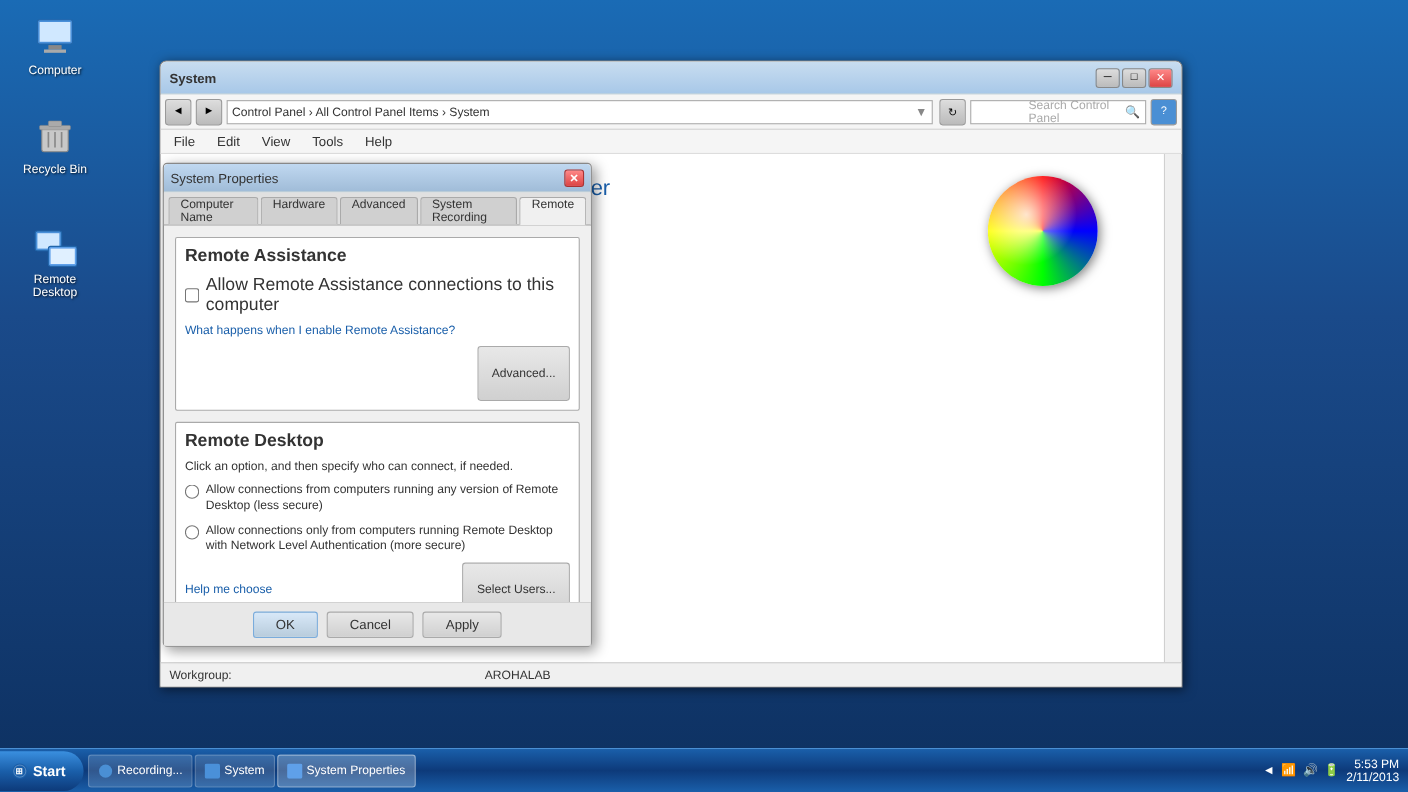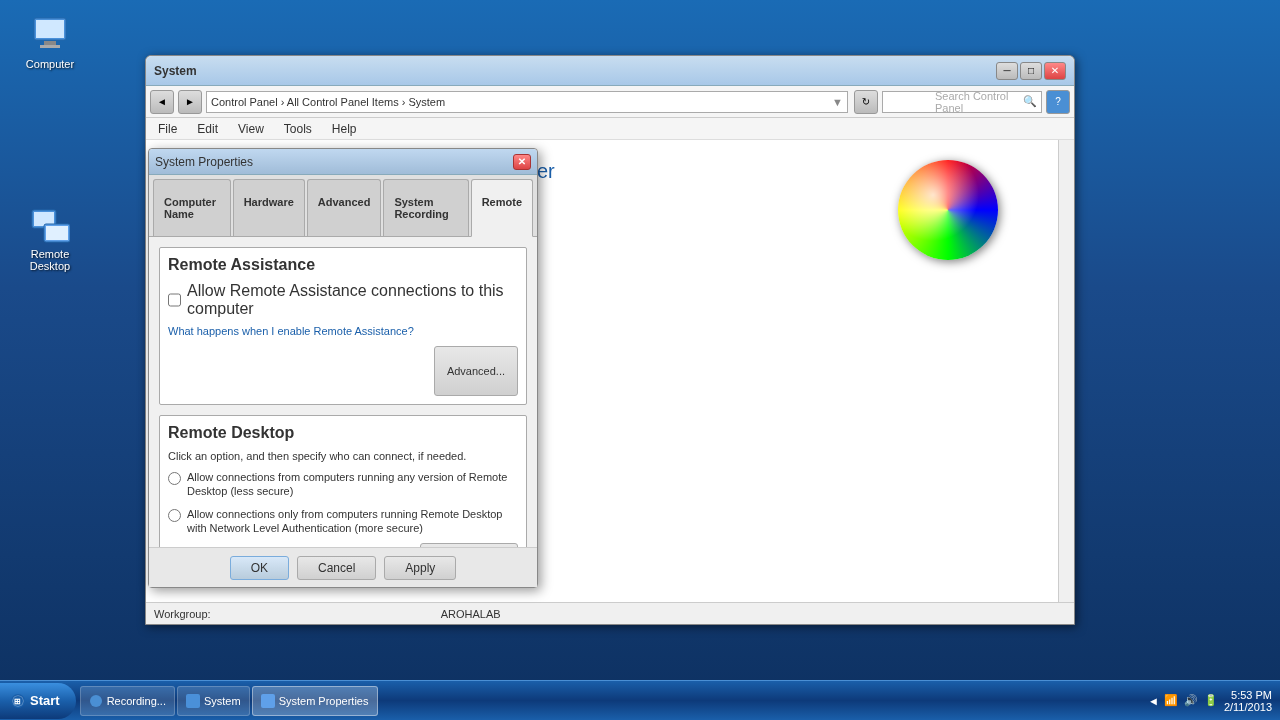--- a/index.html
+++ b/index.html
@@ -338,29 +338,28 @@
 
     
     .dialog-tabs {
       display: flex;
       background: #e0e0e0;
       border-bottom: 1px solid #aaa;
       padding: 4px 4px 0;
       gap: 2px;
     }
     .tab {
-      padding: 16px 10px;
+      padding: 0 10px;
       font-size: 11px;
       cursor: pointer;
       background: #d0d0d0;
       border: 1px solid #aaa;
       border-bottom: none;
       border-radius: 3px 3px 0 0;
       color: #333;
-      font-weight: bold;
     }
     .tab.active {
       background: #f0f0f0;
       border-color: #aaa;
       border-bottom: 1px solid #f0f0f0;
       margin-bottom: -1px;
       z-index: 1;
     }
 
     
@@ -477,20 +476,31 @@
   <div class="desktop-icon icon-computer" style="position:absolute;top:10px;left:10px;">
     <svg class="icon-img" viewBox="0 0 40 40">
       <rect x="4" y="4" width="32" height="22" rx="2" fill="#4a90d9" stroke="#2266aa" stroke-width="1"></rect>
       <rect x="6" y="6" width="28" height="18" fill="#d0e8ff"></rect>
       <rect x="14" y="27" width="12" height="4" fill="#888"></rect>
       <rect x="10" y="31" width="20" height="3" fill="#aaa"></rect>
     </svg>
     <span class="icon-label">Computer</span>
   </div>
 
+  <div class="desktop-icon icon-recycle" style="position:absolute;top:100px;left:10px;">
+    <svg class="icon-img" viewBox="0 0 40 40">
+      <rect x="8" y="12" width="24" height="22" rx="2" fill="#c8c8c8" stroke="#888" stroke-width="1"></rect>
+      <rect x="6" y="10" width="28" height="4" rx="1" fill="#aaa" stroke="#888" stroke-width="0.5"></rect>
+      <rect x="14" y="6" width="12" height="5" rx="1" fill="#aaa" stroke="#888" stroke-width="0.5"></rect>
+      <line x1="14" y1="16" x2="14" y2="30" stroke="#888" stroke-width="1.5"></line>
+      <line x1="20" y1="16" x2="20" y2="30" stroke="#888" stroke-width="1.5"></line>
+      <line x1="26" y1="16" x2="26" y2="30" stroke="#888" stroke-width="1.5"></line>
+    </svg>
+    <span class="icon-label">Recycle Bin</span>
+  </div>
 
   <div class="desktop-icon icon-remote" style="position:absolute;top:200px;left:10px;">
     <svg class="icon-img" viewBox="0 0 40 40">
       <rect x="2" y="6" width="24" height="18" rx="2" fill="#4a90d9" stroke="#2266aa" stroke-width="1"></rect>
       <rect x="4" y="8" width="20" height="14" fill="#d0e8ff"></rect>
       <rect x="14" y="20" width="26" height="18" rx="2" fill="#5fa0e9" stroke="#2266aa" stroke-width="1"></rect>
       <rect x="16" y="22" width="22" height="14" fill="#e0f0ff"></rect>
     </svg>
     <span class="icon-label">Remote Desktop</span>
   </div>

